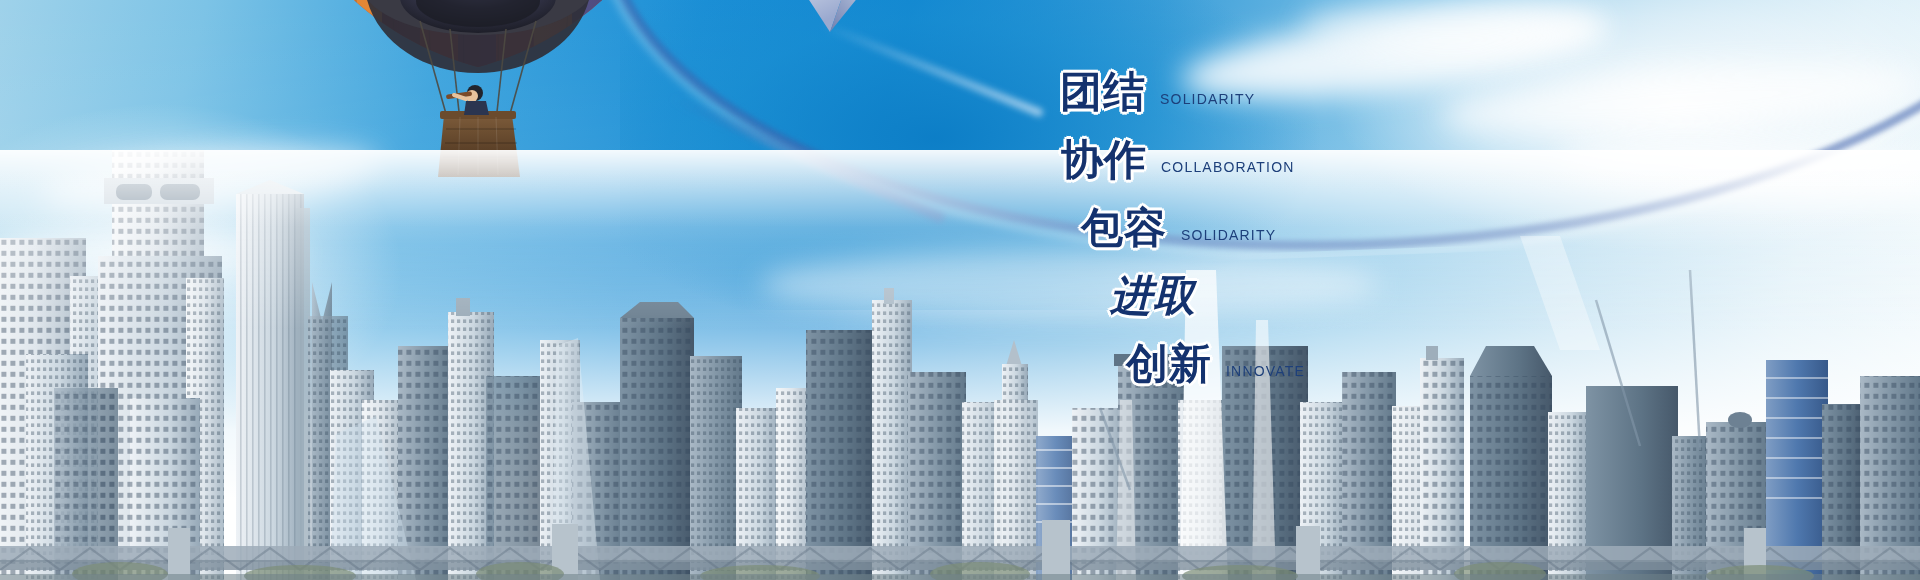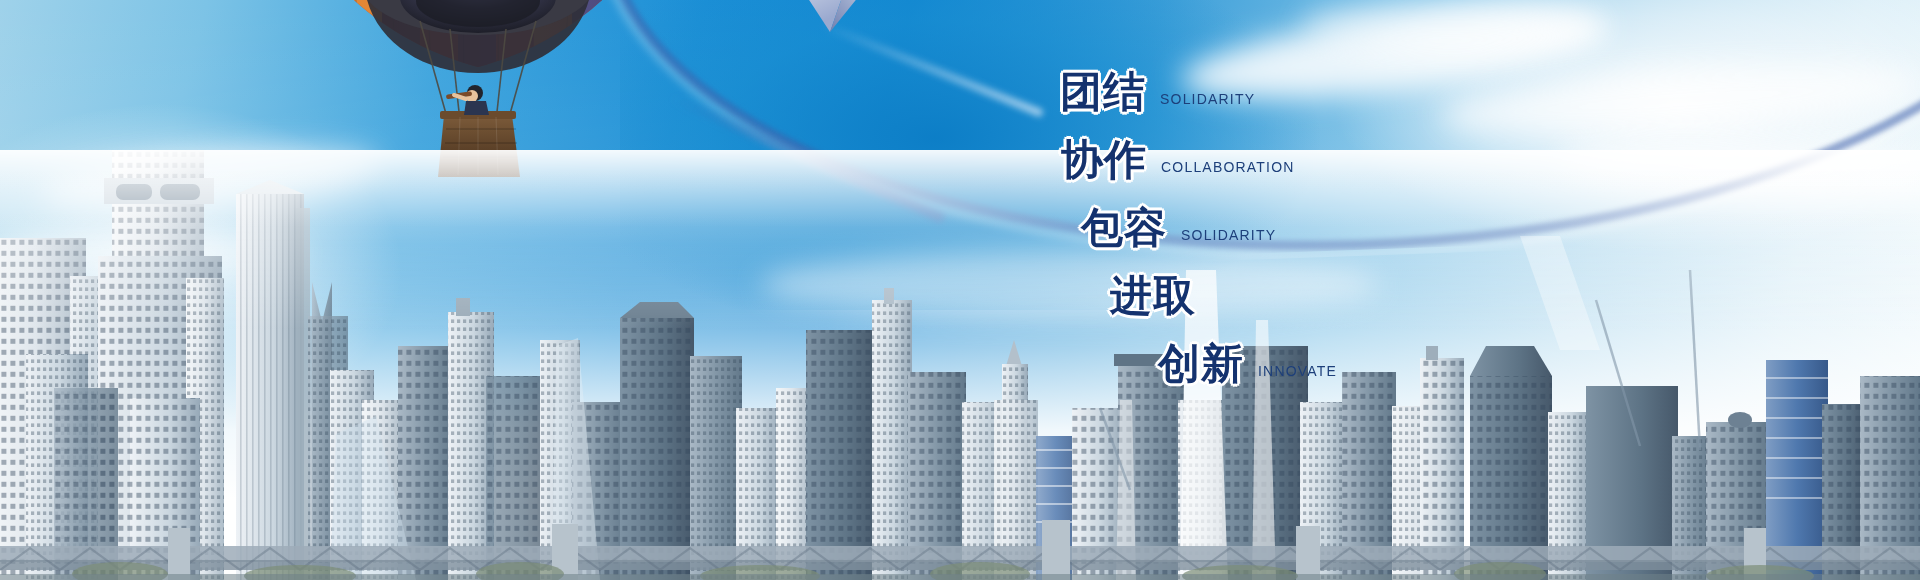--- a/index.html
+++ b/index.html
@@ -134,22 +134,22 @@
     font-size:14px;
     font-weight:normal;
     letter-spacing:1.2px;
     color:#1d3f7a;
     margin-left:14px;
     position:relative; top:-2px;
   }
   .ind-0 { margin-left:0px;  }
   .ind-1 { margin-left:1px; }
   .ind-2 { margin-left:21px; }
-  .ind-3 { margin-left:50px; }
-  .ind-4 { margin-left:98px; }
+  .ind-3 { margin-left:50px;font-style:italic; }
+  .ind-4 { margin-left:66px; }
 </style>
 </head>
 <body>
 
 <div id="banner">
 
   <div class="sky"></div>
   <div class="sky-deep"></div>
   <div class="sky-wash-r"></div>
   <div class="sky-wash-l"></div>

